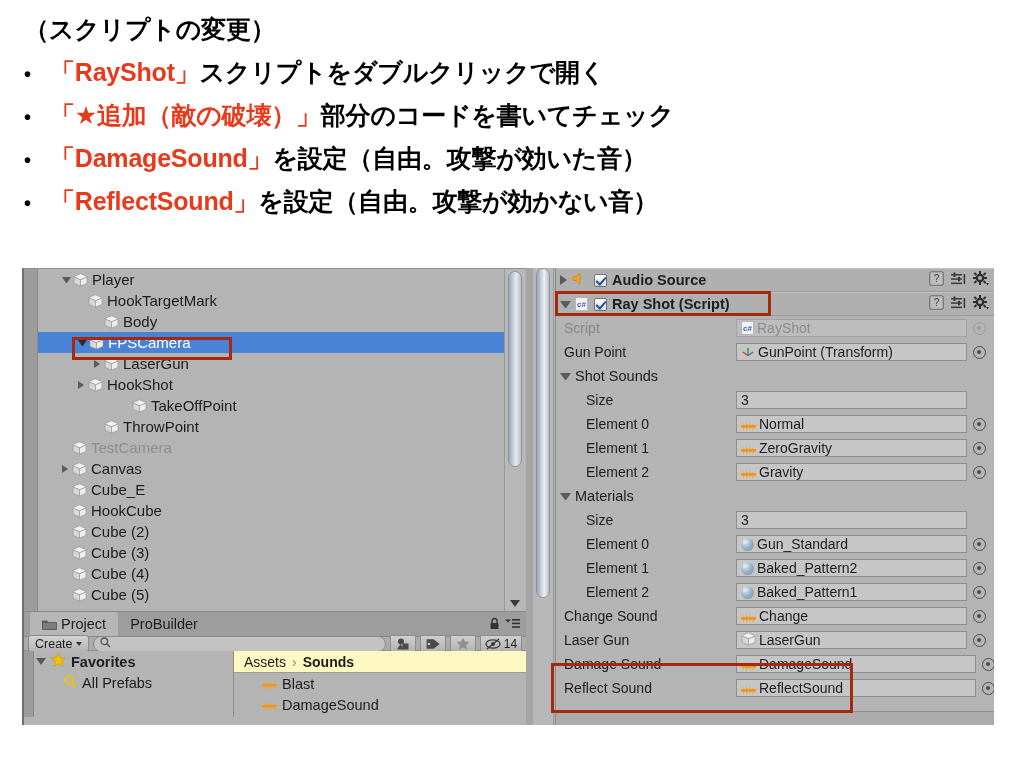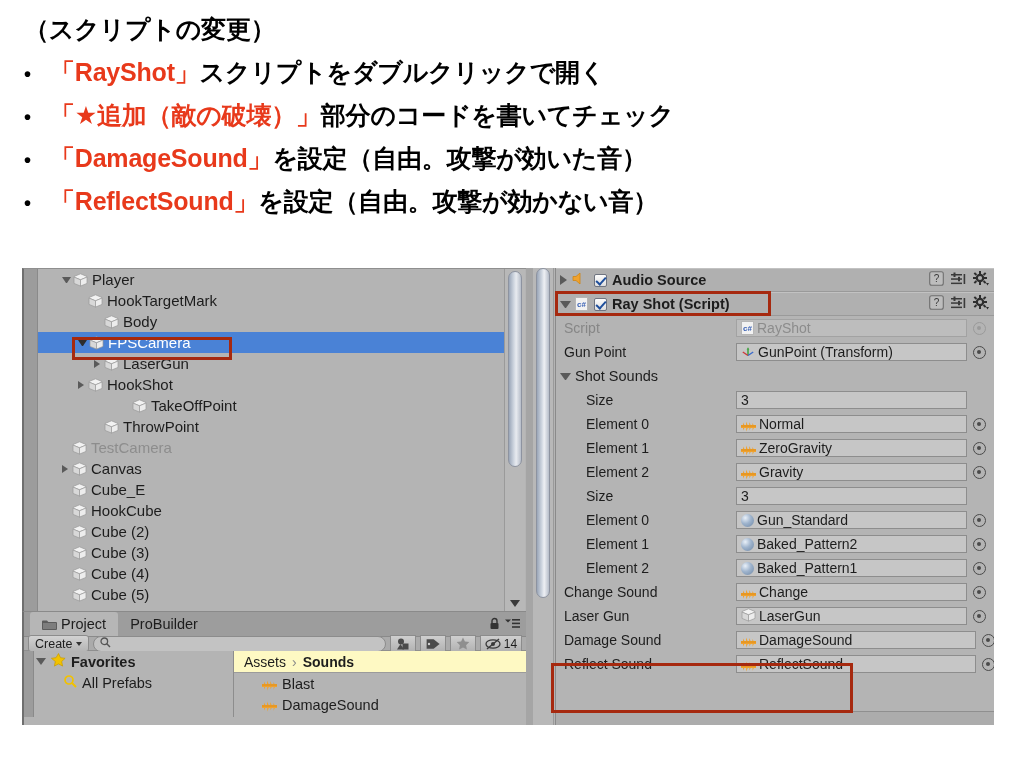--- a/index.html
+++ b/index.html
@@ -810,20 +810,24 @@
               <span class="ic audio-ic"><svg width="15" height="11" viewBox="0 0 15 11">
                   <rect x="0" y="4" width="15" height="3" fill="#f0a22e"></rect>
                   <path d="M2 4V1.5L3.4 4zM5 4V0.4L6.6 4zM8.2 4V1L9.6 4zM11.4 4V2L12.6 4z" fill="#f0a22e"></path>
                   <path d="M2 7v2.6L3.4 7zM5.2 7v3.4L6.8 7zM8.4 7v2.2L9.7 7zM11.6 7v2.8L12.8 7z" fill="#f0a22e"></path>
                   <rect x="0" y="4.6" width="15" height="0.8" fill="#d98a18"></rect>
                 </svg></span>
               <span>Gravity</span>
             </span>
             <span class="obj-dot"></span>
           </div>
+          <div class="foldrow">
+            <span class="ftri"></span>
+            <span>Materials</span>
+          </div>
           <div class="frow">
             <span class="flabel" style="padding-left:22px">Size</span>
             <span class="fcell">
               <span>3</span>
             </span>
             <span style="width:13px;flex:0 0 13px;margin-right:8px"></span>
           </div>
           <div class="frow">
             <span class="flabel" style="padding-left:22px">Element 0</span>
             <span class="fcell">

